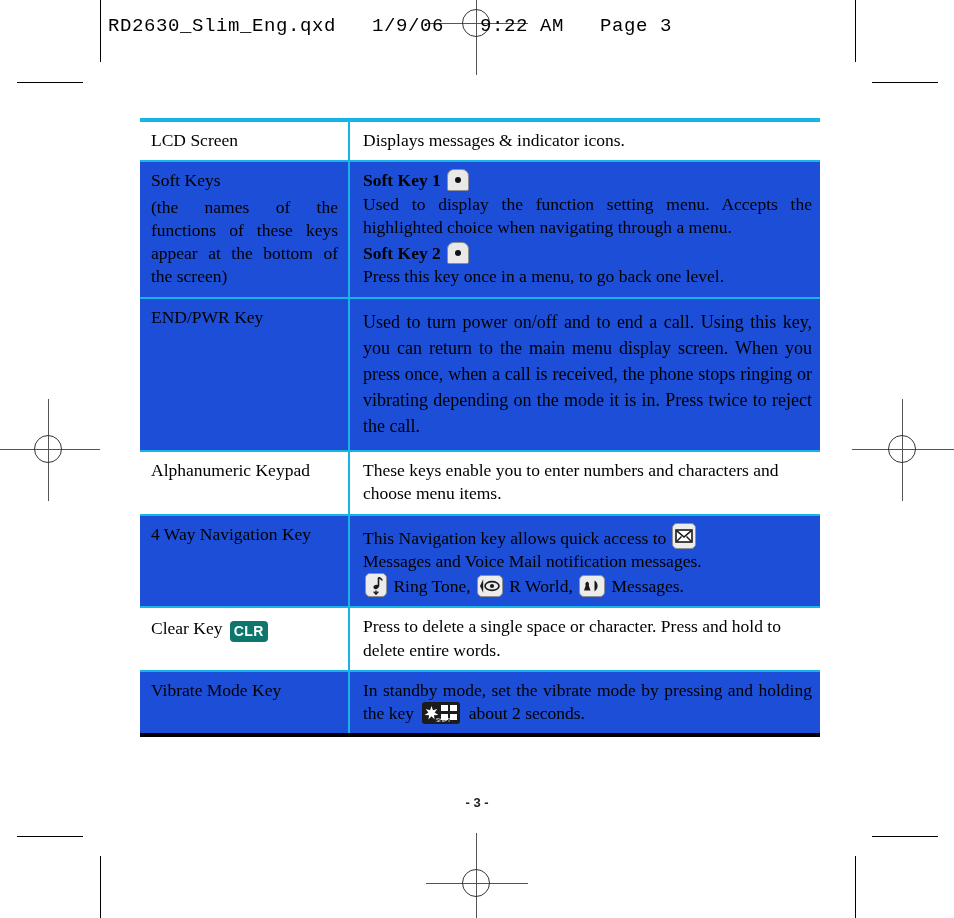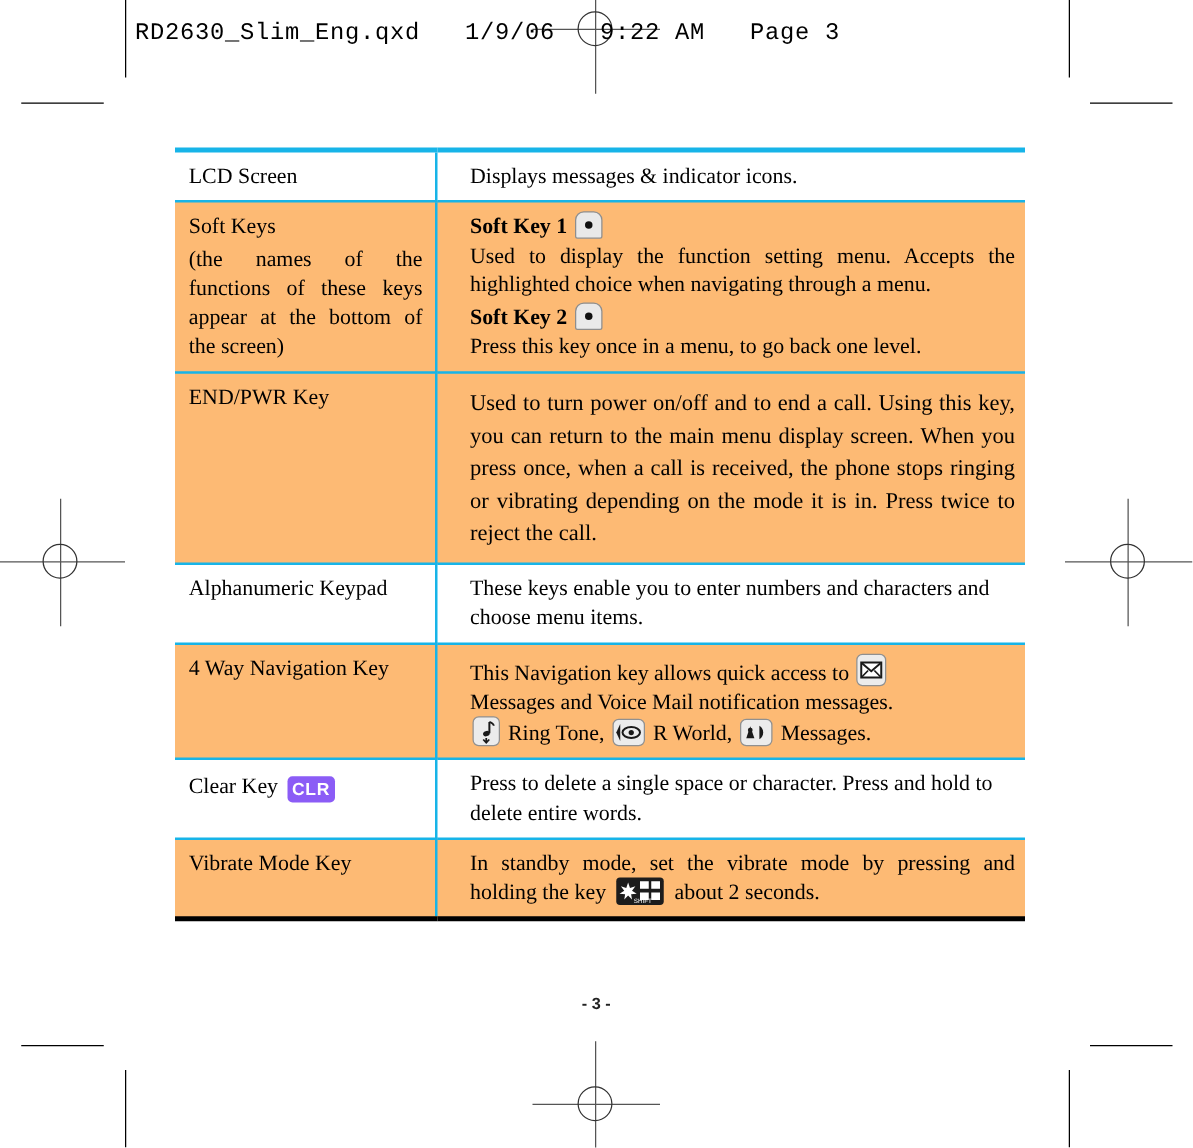--- a/index.html
+++ b/index.html
@@ -82,24 +82,24 @@
     color: #000;
     border-bottom: 2px solid #17b4e8;
     box-sizing: border-box;
   }
   .spec-table td.c-left {
     width: 209px;
     border-right: 2px solid #17b4e8;
     padding-left: 11px;
   }
   .spec-table td.c-right {
-    padding-left: 26px;
+    padding-left: 13px;
     padding-right: 8px;
   }
-  .spec-table tr.shaded td { background: #fdba74; margin-left: 36px; }
+  .spec-table tr.shaded td { background: #1d4ed8; margin-left: 36px; }
   .spec-table tr.first td { border-top: 4px solid #17b4e8; }
   .spec-table tr.last td  { border-bottom: 4px solid #000000; }
   .justify-all { text-align: justify; text-align-last: left; }
   .bold { font-weight: bold; }
   .tight { line-height: 1.30; }
 
   .lbl-inline {
     display: inline-block;
     vertical-align: middle;
   }
@@ -152,21 +152,21 @@
   }
   .ico-profiles {
     width: 26px; height: 22px;
     margin: 0 2px;
   }
   .icon svg { display: block; }
 
   
   .ico-clr {
     width: 38px; height: 21px;
-    background: #8b5cf6;
+    background: #0f766e;
     border-radius: 4px;
     color: #fff;
     font-family: "Liberation Sans", sans-serif;
     font-weight: bold;
     font-size: 14px;
     line-height: 21px;
     text-align: center;
     letter-spacing: 0.5px;
     vertical-align: -4px;
     margin: 0 3px;

